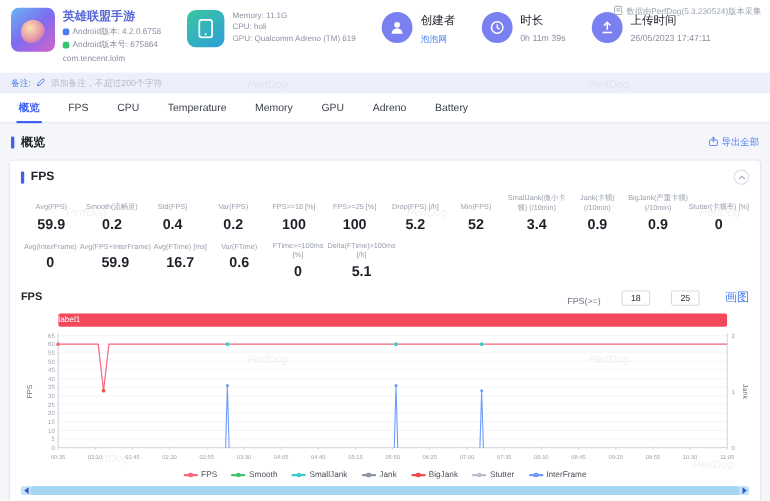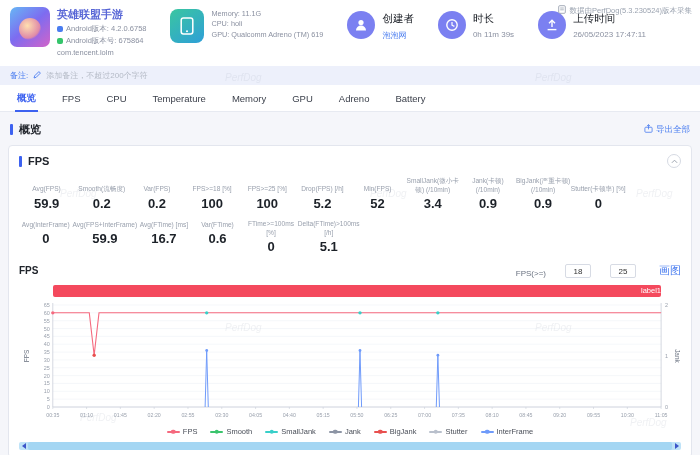--- a/index.html
+++ b/index.html
@@ -43,21 +43,21 @@
 .metrics{display:grid;grid-template-columns:repeat(12,1fr);margin-top:9px;text-align:center}
 .mlabel{font-size:6.6px;color:#99a0ad;line-height:1.3;min-height:17px;display:flex;align-items:flex-end;justify-content:center}
 .metrics.r2 .mlabel{min-height:9px}
 .mval{font-size:13px;font-weight:bold;margin-top:2px;color:#1c2128}
 
 .chart-ctrl{display:flex;align-items:center;margin-top:9px}
 .chart-heading{font-size:10px;font-weight:bold}
 .ctrl-right{margin-left:auto;display:flex;align-items:flex-end;gap:19px;font-size:8px;color:#6a7280}
 .thr-input{width:26px;height:14px;border:1px solid #d7dbe4;border-radius:2px;font-size:8px;text-align:center;color:#333;background:#fff}
 .draw-link{color:#4a7df0;font-size:11px;margin-left:4px;cursor:pointer;text-decoration:none}
-.banner{height:12px;background:#f4495d;border-radius:2px;color:#fff;font-size:7.5px;line-height:12px;text-align:right;margin:7px 20px 2px 34px}
+.banner{height:12px;background:#f4495d;border-radius:2px;color:#fff;font-size:7.5px;line-height:12px;text-align:left;margin:7px 20px 2px 34px}
 svg.chart{display:block;width:100%;height:126px}
 
 .legend{display:flex;justify-content:center;gap:13px;margin-top:2px}
 .litem{display:flex;align-items:center;gap:3px;font-size:7.5px;color:#4a4f59;cursor:pointer}
 .lswatch{width:13px;height:2px;border-radius:1px;position:relative;display:inline-block}
 .lswatch i{position:absolute;left:50%;top:50%;width:4.5px;height:4.5px;border-radius:50%;transform:translate(-50%,-50%);display:block}
 
 .scrollbar{height:8px;margin:6px 0 3px;position:relative;background:#bfe3f8;border-radius:2px}
 .sb-handle{position:absolute;left:9px;right:9px;top:0;bottom:0;background:#a4d6f3;border-radius:2px;cursor:grab}
 .sb-arrow{position:absolute;top:0;width:9px;height:8px;display:flex;align-items:center;justify-content:center;cursor:pointer}
@@ -208,20 +208,24 @@
       </div>
 
       <div class="metrics r1">
           <div>
             <div class="mlabel">Avg(FPS)</div>
             <div class="mval">59.9</div>
           </div>
           <div>
             <div class="mlabel">Smooth(流畅度)</div>
             <div class="mval">0.2</div>
+          </div>
+          <div>
+            <div class="mlabel">Std(FPS)</div>
+            <div class="mval">0.4</div>
           </div>
           <div>
             <div class="mlabel">Var(FPS)</div>
             <div class="mval">0.2</div>
           </div>
           <div>
             <div class="mlabel">FPS&gt;=18 [%]</div>
             <div class="mval">100</div>
           </div>
           <div>

